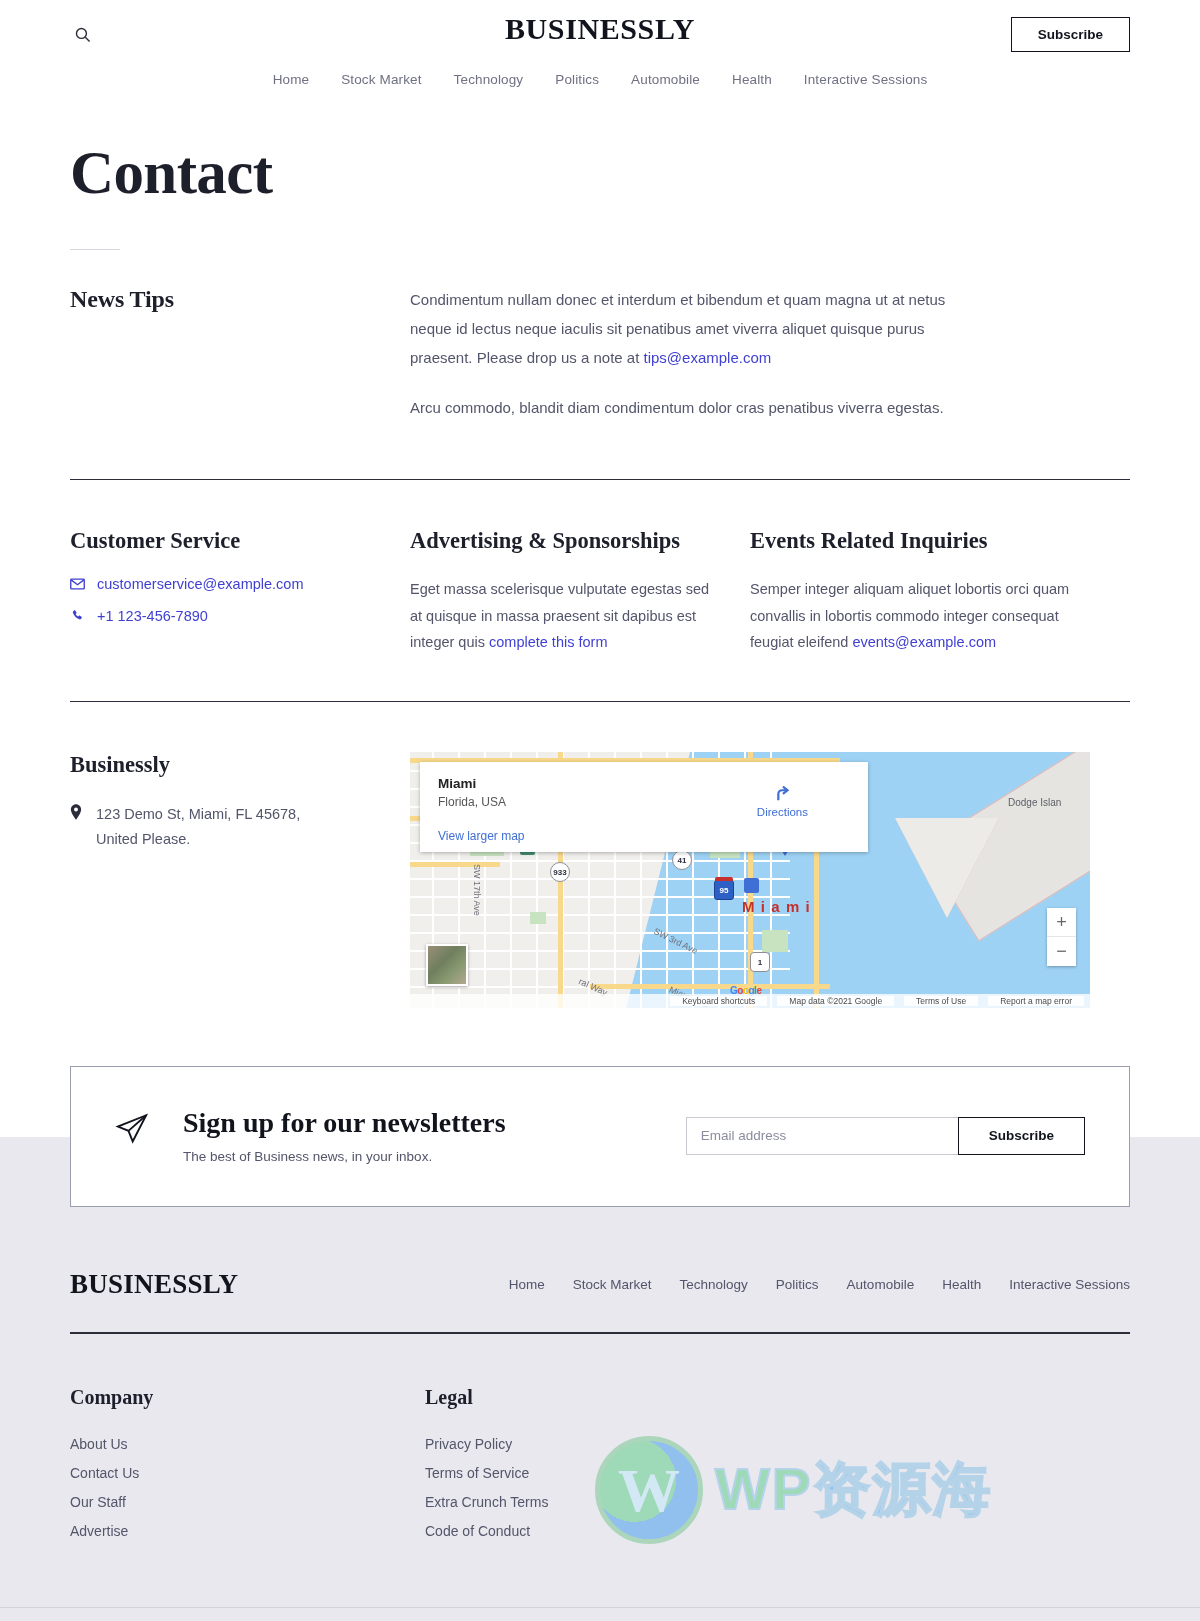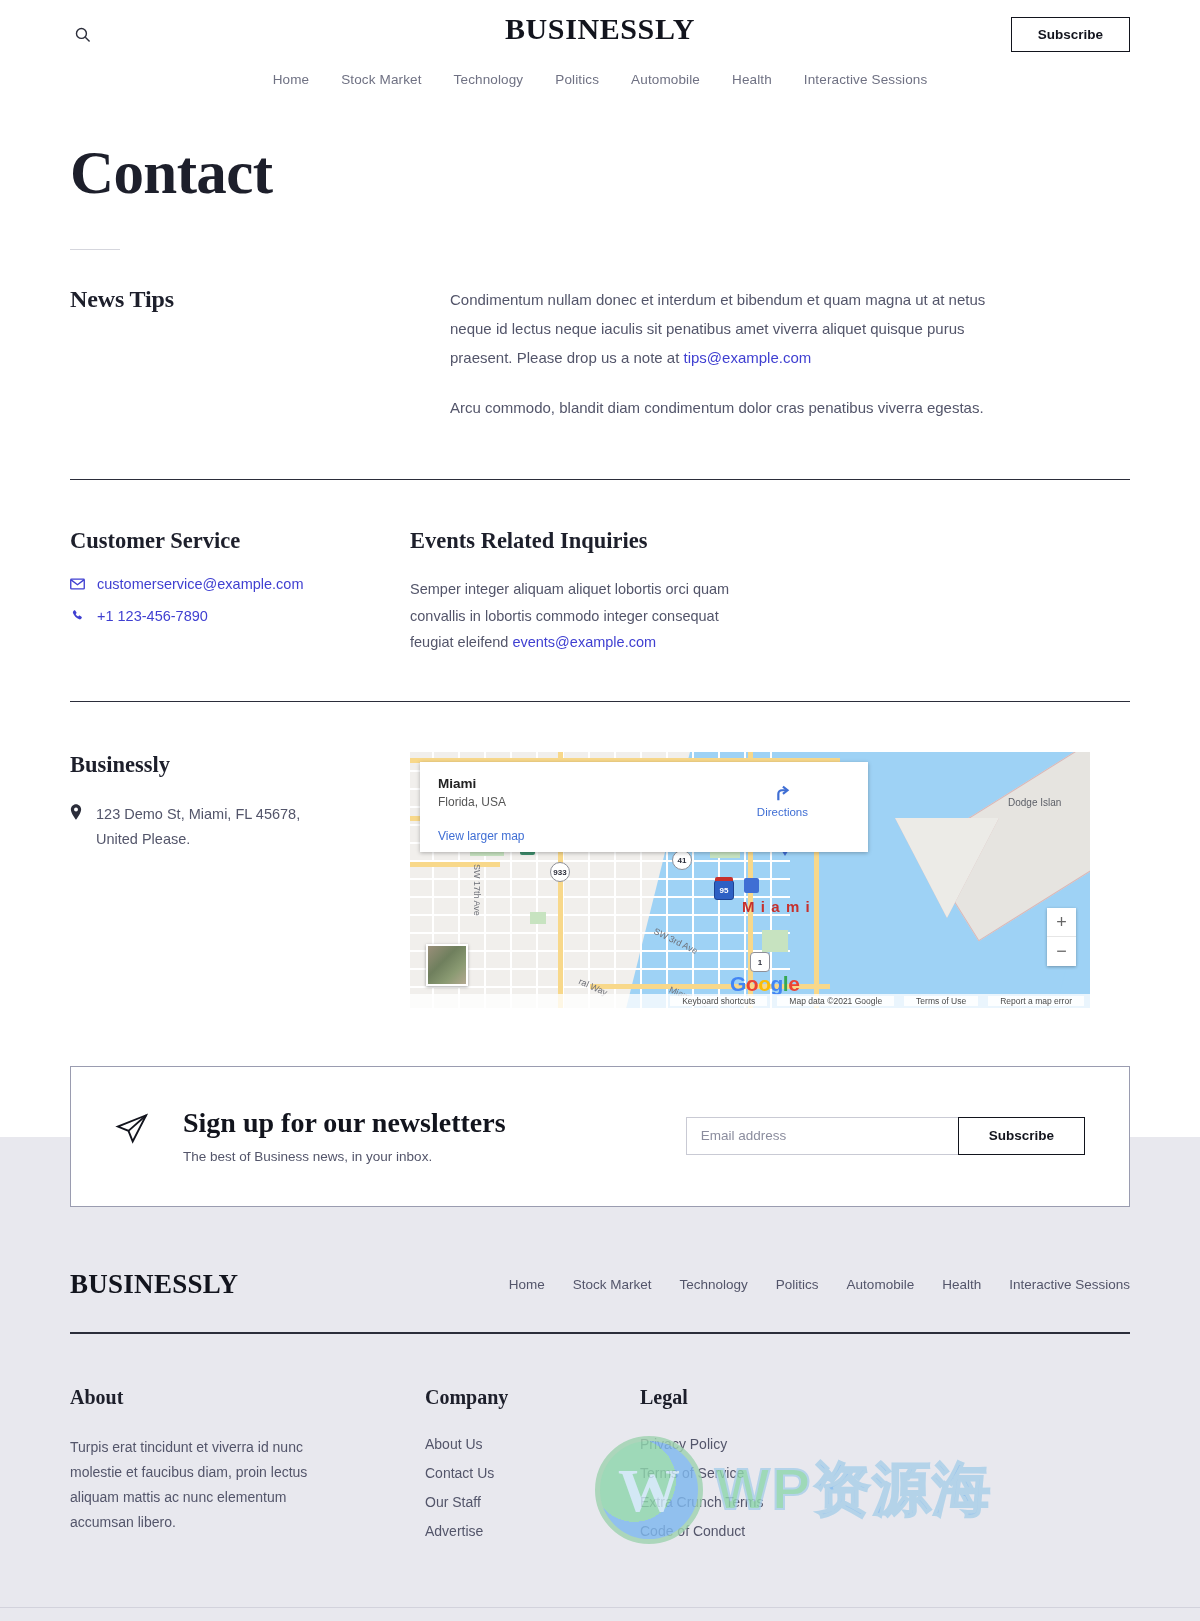--- a/index.html
+++ b/index.html
@@ -77,21 +77,20 @@
     letter-spacing: -0.01em;
   }
   .title-rule {
     width: 50px; height: 1px; background: #d5d6dd;
     margin: 44px 0 0 0;
   }
 
   .row-split {
     display: flex;
     margin-top: 36px;
-    gap: 40px;
   }
   .col-left { width: 340px; flex: 0 0 340px; }
   .col-right { flex: 1; padding-left: 0; }
   .sec-heading {
     font-family: "Liberation Serif", serif;
     font-weight: 700;
     font-size: 24px;
     color: #1d1f2b;
     margin: 0;
     letter-spacing: -0.005em;
@@ -284,21 +283,21 @@
   .map-attr {
     position: absolute; left: 0; right: 0; bottom: 0;
     height: 14px; display: flex; justify-content: flex-end; align-items: center;
     gap: 10px; padding-right: 6px;
     font-size: 8.5px; color: #4a4a4a;
     background: rgba(255,255,255,.78);
   }
   .map-attr span { background: rgba(255,255,255,.85); padding: 0 12px; cursor: pointer; }
   .gl {
     position: absolute; left: 320px; bottom: 12px;
-    font-size: 21px; font-weight: 600; letter-spacing: -0.5px;
+    font-size: 10px; font-weight: 600; letter-spacing: -0.5px;
     font-family: "Liberation Sans", sans-serif;
   }
   .gl b:nth-child(1){color:#4285F4}.gl b:nth-child(2){color:#EA4335}
   .gl b:nth-child(3){color:#FBBC05}.gl b:nth-child(4){color:#4285F4}
   .gl b:nth-child(5){color:#34A853}.gl b:nth-child(6){color:#EA4335}
 
   
   .newsletter {
     margin: 58px 70px 0 70px;
     border: 1px solid #9a9cb0;
@@ -480,20 +479,24 @@
         <div class="contact-line">
           <span class="ico">
             <svg width="14" height="14" viewBox="0 0 20 20" fill="#3f3fd1">
               <path d="M4.2 2.3c.6-.6 1.5-.5 2 .2l1.5 2c.4.6.3 1.4-.2 1.9l-.9.8c.7 1.6 2 2.9 3.6 3.6l.8-.9c.5-.5 1.3-.6 1.9-.2l2 1.5c.7.5.8 1.4.2 2l-1 1c-.6.6-1.5.8-2.3.5C8 13.3 4.4 9.7 2.8 5.6c-.3-.8-.1-1.7.5-2.3l.9-1z"></path>
             </svg>
           </span>
           <a href="#">+1 123-456-7890</a>
         </div>
       </div>
 
+      <div class="tc">
+        <h3>Advertising &amp; Sponsorships</h3>
+        <p><span>Eget massa scelerisque vulputate egestas sed at quisque in massa praesent sit dapibus est integer quis </span><a class="link" href="#">complete this form</a></p>
+      </div>
 
       <div class="tc">
         <h3>Events Related Inquiries</h3>
         <p><span>Semper integer aliquam aliquet lobortis orci quam convallis in lobortis commodo  integer consequat feugiat eleifend </span><a class="link" href="#">events@example.com</a></p>
       </div>
 
     </section>
 
     <div class="hr-thin"></div>
 
@@ -650,24 +653,20 @@
           <a href="#">Technology</a>
           <a href="#">Politics</a>
           <a href="#">Automobile</a>
           <a href="#">Health</a>
           <a href="#">Interactive Sessions</a>
         </nav>
       </div>
 
       <div class="footer-cols">
 
-        <div class="fcol">
-          <h4>About</h4>
-          <p>Turpis erat tincidunt et viverra id nunc molestie et faucibus diam, proin lectus aliquam mattis ac nunc elementum accumsan libero.</p>
-        </div>
 
         <div class="fcol">
           <h4>Company</h4>
           <ul>
             <li><a href="#">About Us</a></li>
             <li><a href="#">Contact Us</a></li>
             <li><a href="#">Our Staff</a></li>
             <li><a href="#">Advertise</a></li>
           </ul>
         </div>

